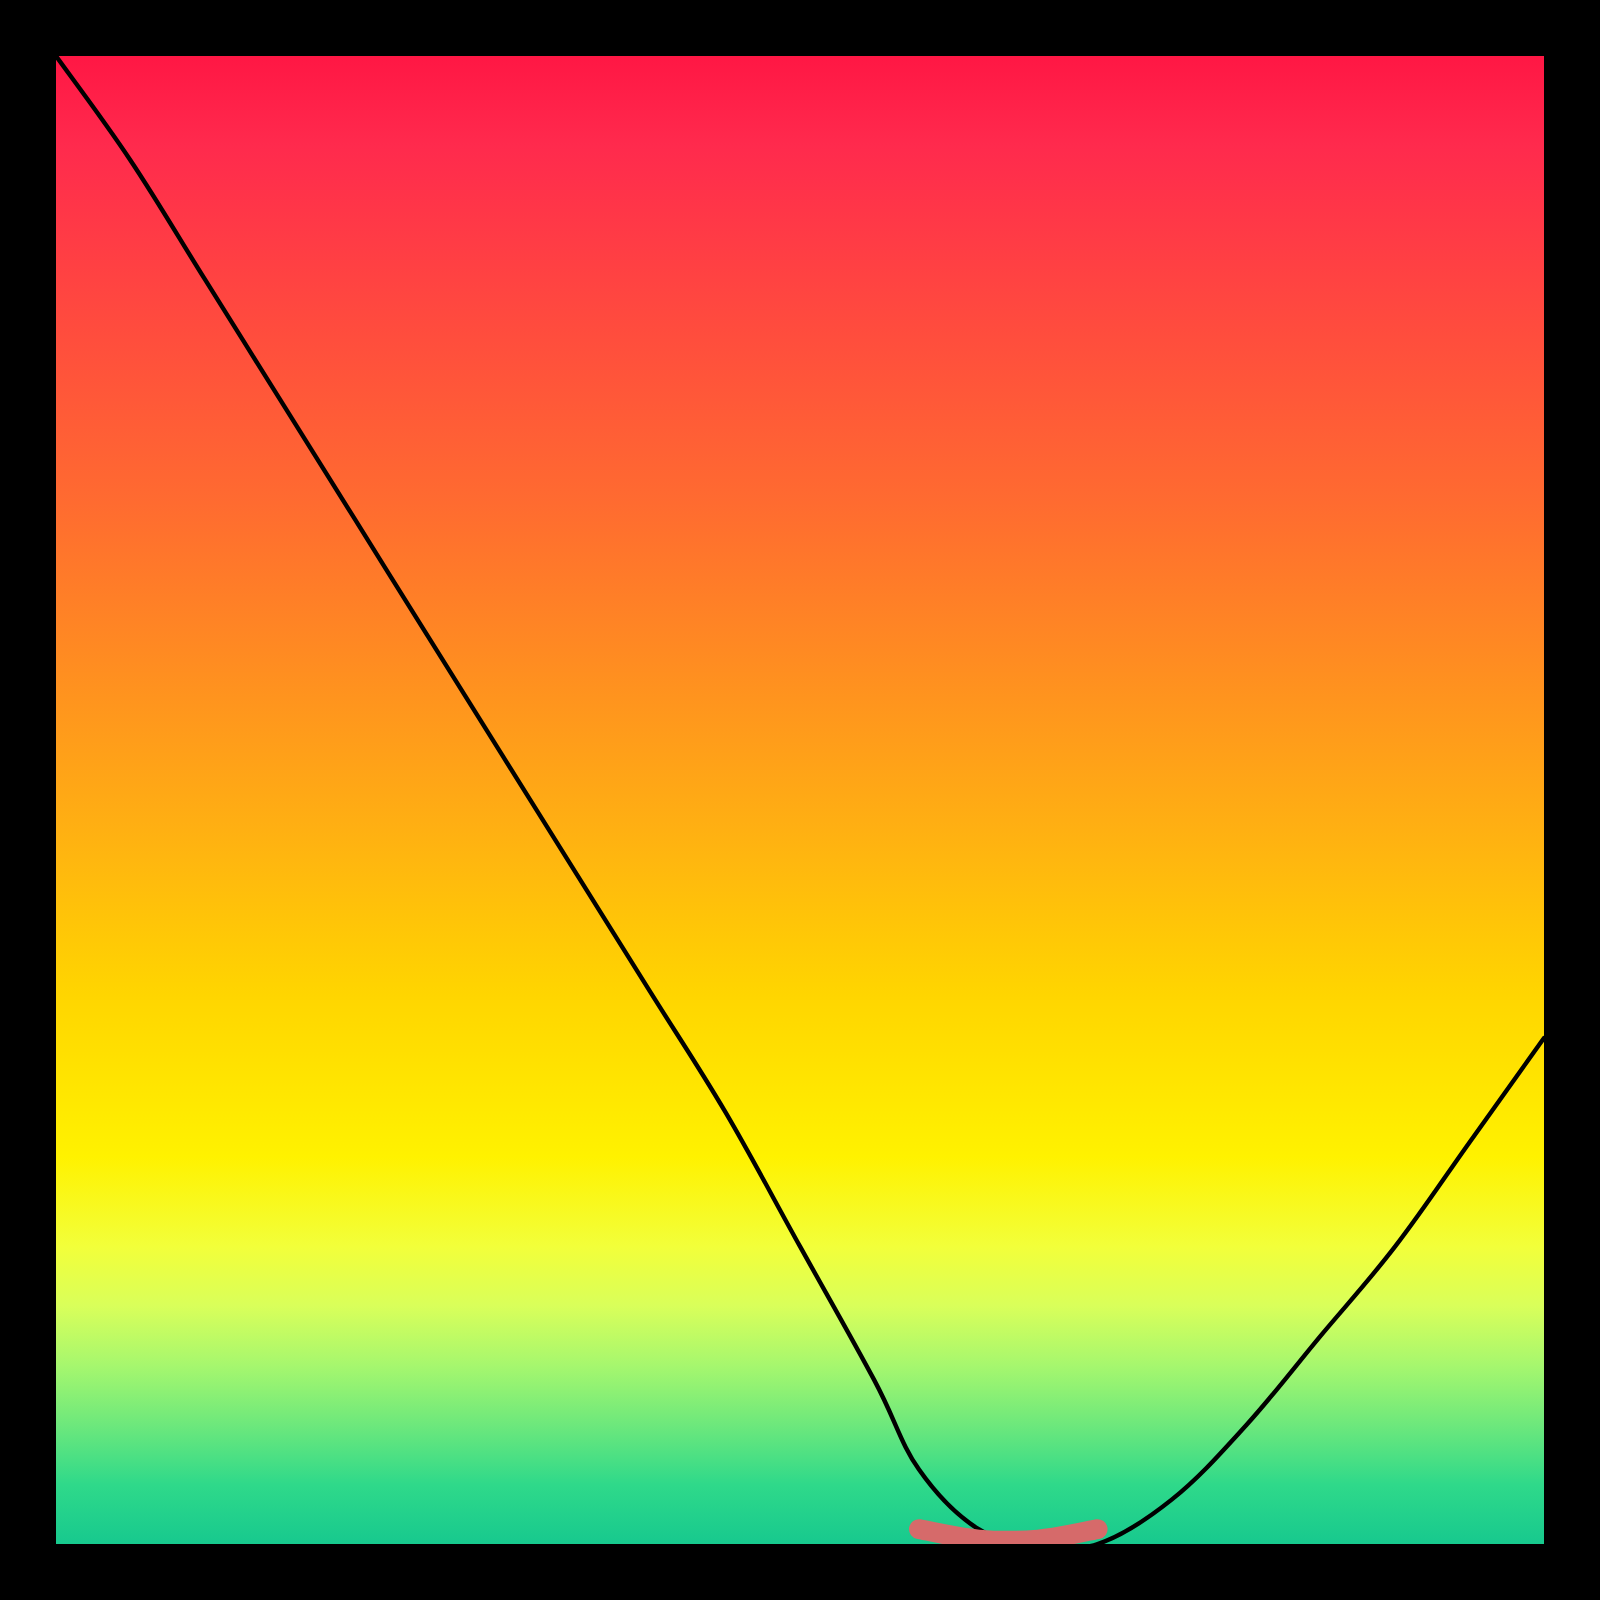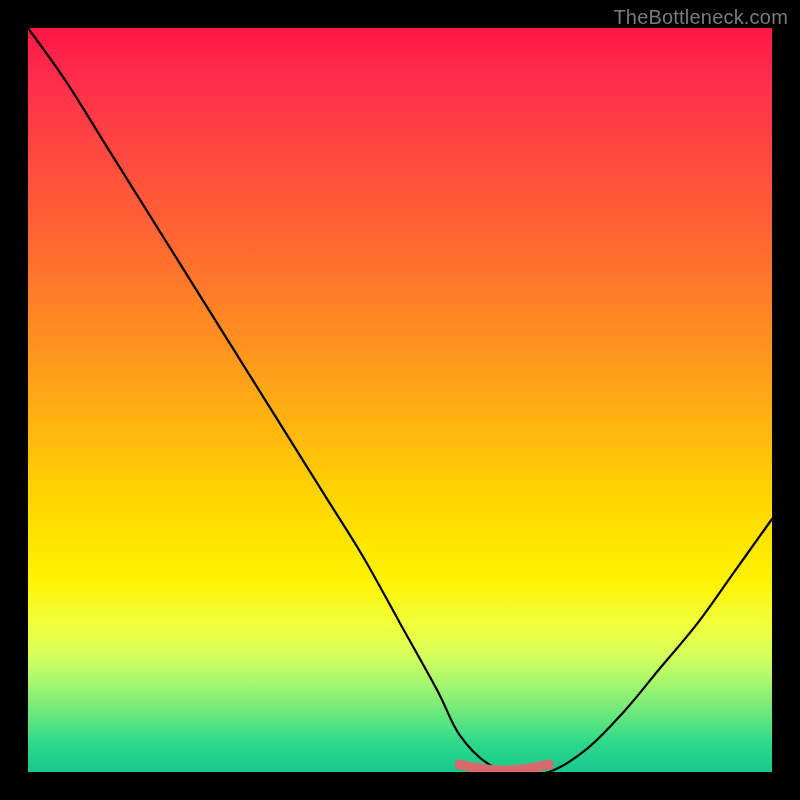--- a/index.html
+++ b/index.html
@@ -64,15 +64,14 @@
 
 <div class="stage">
 
   <div class="plot-area">
     <svg class="curve-svg" viewBox="0 0 744 744" preserveAspectRatio="none">
       <path id="curve-path" fill="none" stroke="#000000" stroke-width="2.2" stroke-linecap="round" stroke-linejoin="round" d="M 0.0 0.0 C 6.7 9.4, 23.8 32.0, 37.2 52.1 C 50.6 72.2, 61.0 90.2, 74.4 111.6 C 87.8 133.0, 98.2 149.7, 111.6 171.1 C 125.0 192.5, 135.4 209.2, 148.8 230.6 C 162.2 252.1, 172.6 268.7, 186.0 290.2 C 199.4 311.6, 209.8 328.3, 223.2 349.7 C 236.6 371.1, 247.0 387.8, 260.4 409.2 C 273.8 430.6, 284.2 447.3, 297.6 468.7 C 311.0 490.1, 321.4 505.5, 334.8 528.2 C 348.2 551.0, 358.6 571.1, 372.0 595.2 C 385.4 619.3, 398.5 642.1, 409.2 662.2 C 419.9 682.2, 422.1 693.4, 431.5 706.8 C 440.9 720.2, 450.6 729.9, 461.3 736.6 C 472.0 743.3, 480.3 742.7, 491.0 744.0 C 501.8 745.3, 508.7 748.0, 520.8 744.0 C 532.9 740.0, 544.6 732.4, 558.0 721.7 C 571.4 711.0, 581.8 699.2, 595.2 684.5 C 608.6 669.7, 619.0 655.9, 632.4 639.8 C 645.8 623.8, 656.2 612.6, 669.6 595.2 C 683.0 577.8, 693.4 561.9, 706.8 543.1 C 720.2 524.4, 737.3 500.4, 744.0 491.0"></path>
       <path id="highlight-path" fill="none" stroke="#d66a6a" stroke-width="10" stroke-linecap="round" stroke-linejoin="round" d="M 431.5 736.6 C 436.9 737.5, 450.6 740.8, 461.3 741.8 C 472.0 742.7, 480.3 742.7, 491.0 741.8 C 501.8 740.8, 515.4 737.5, 520.8 736.6"></path>
     </svg>
   </div>
 
-  <div class="watermark">TheBottleneck.com</div>
 
 </div>
 
 </body></html>

